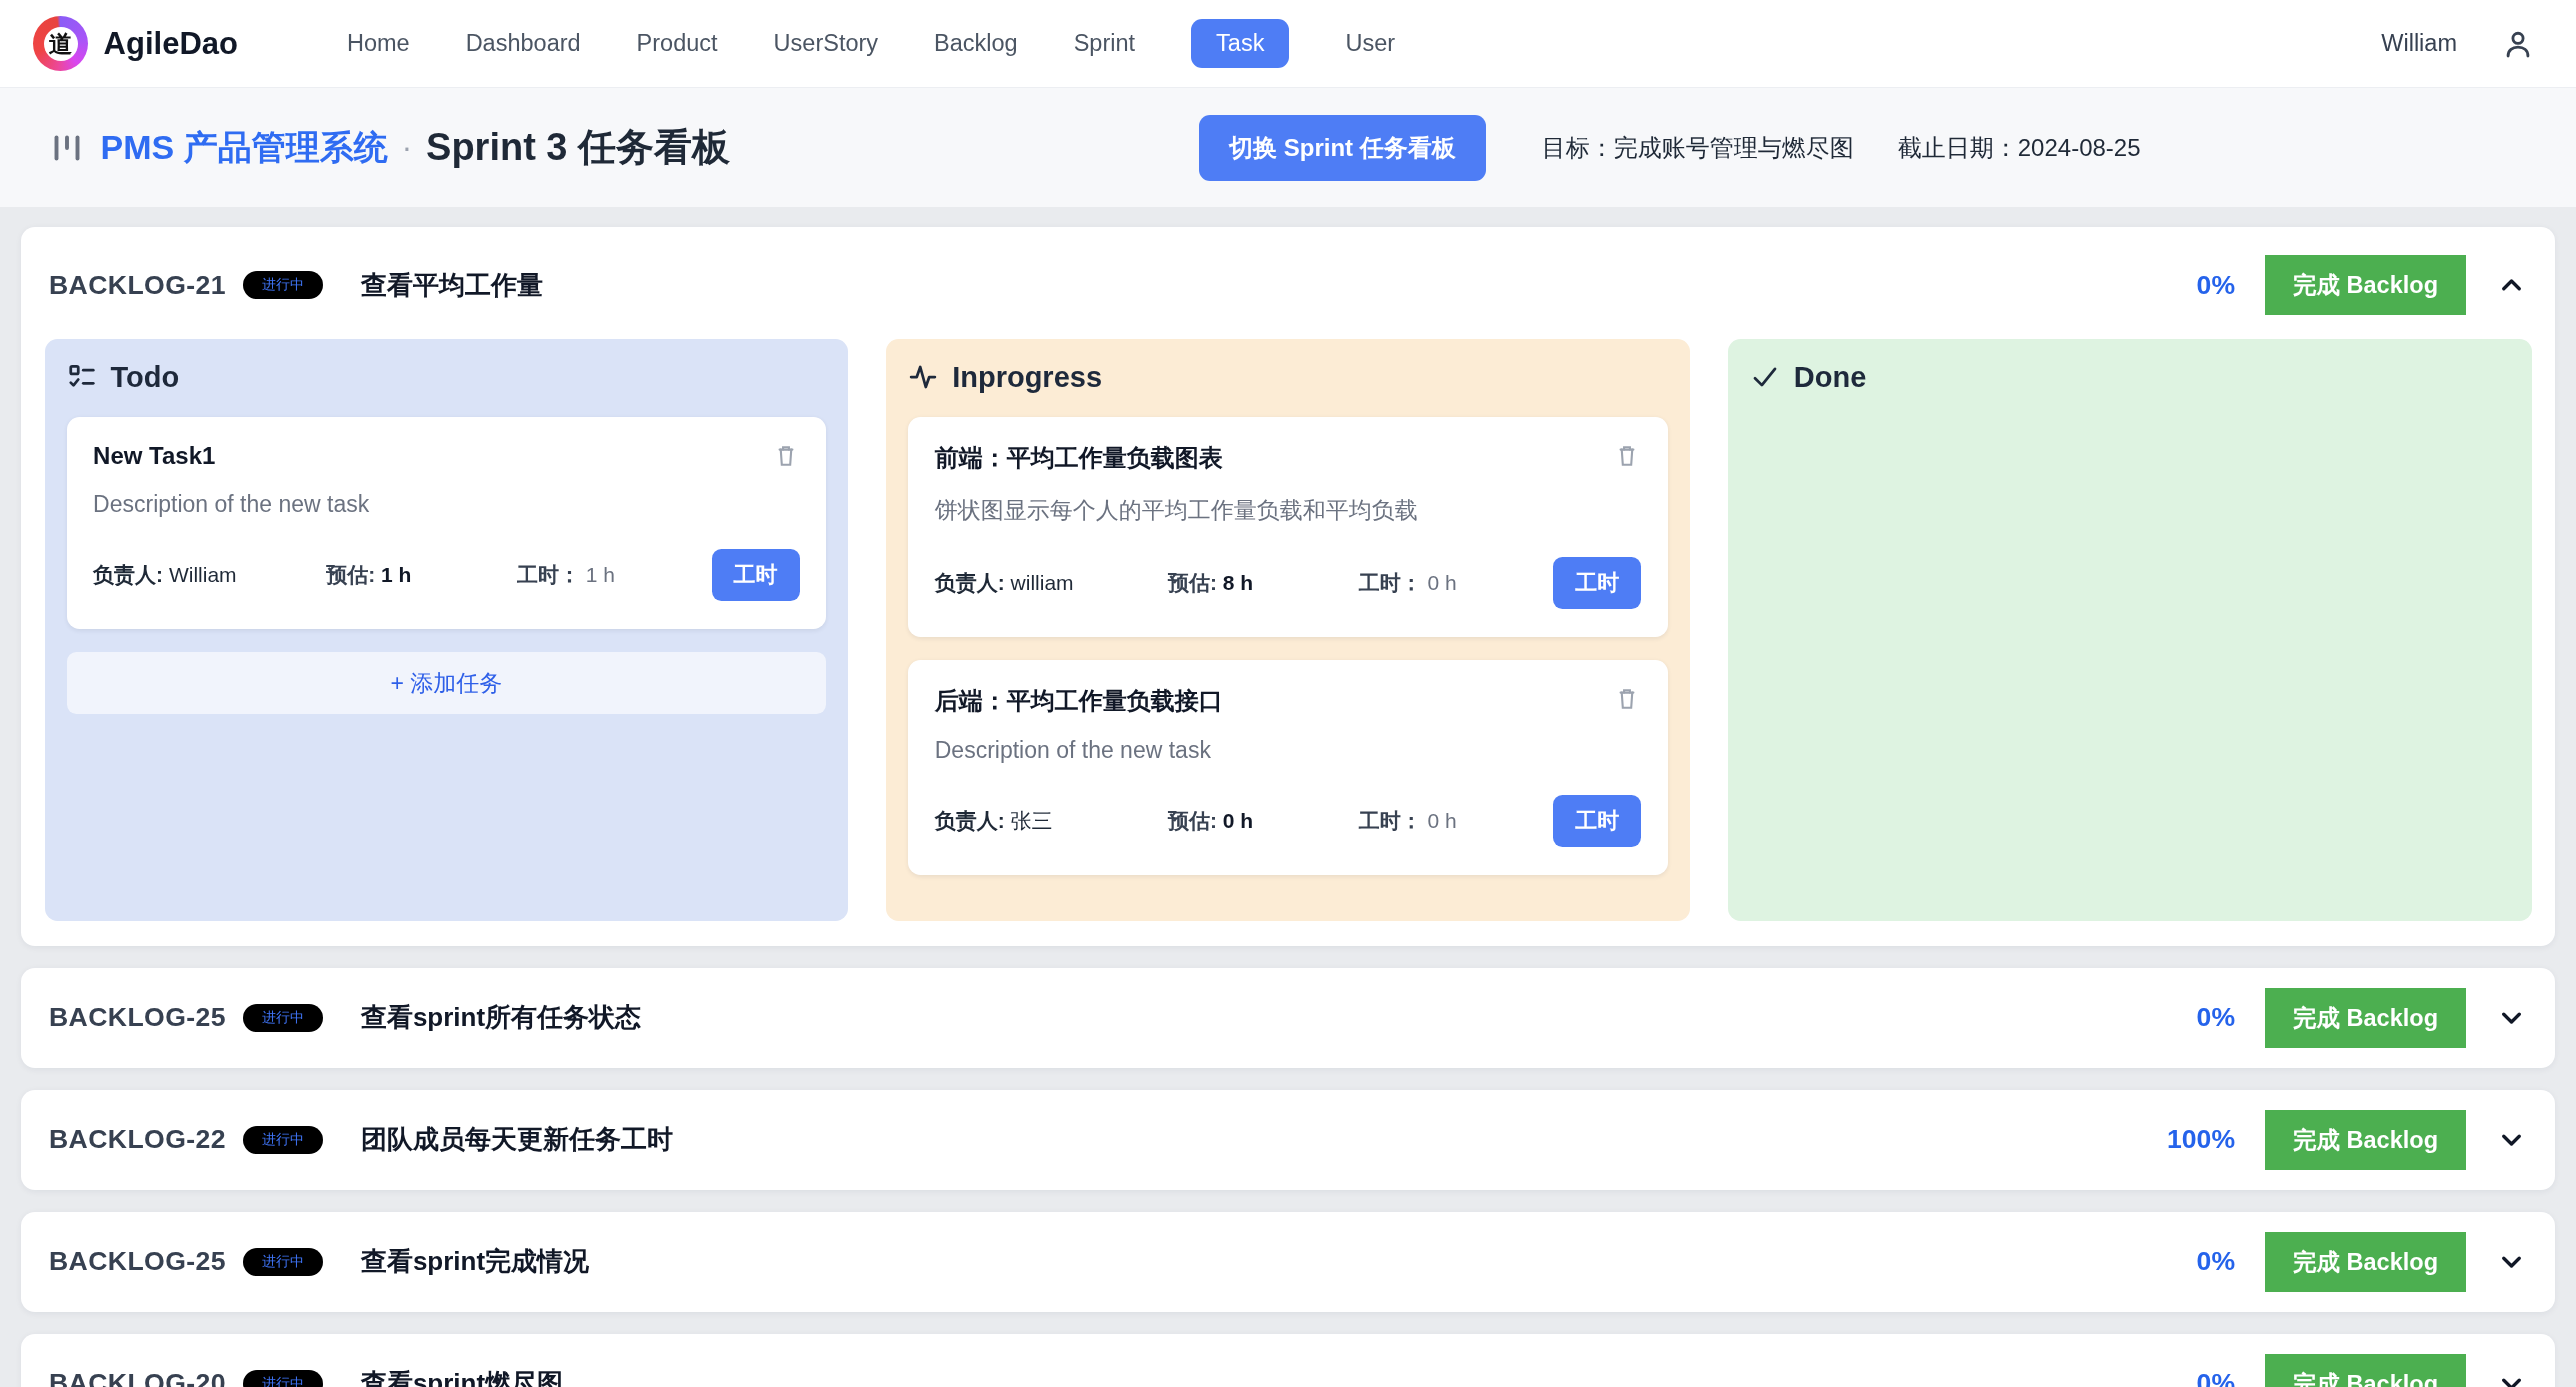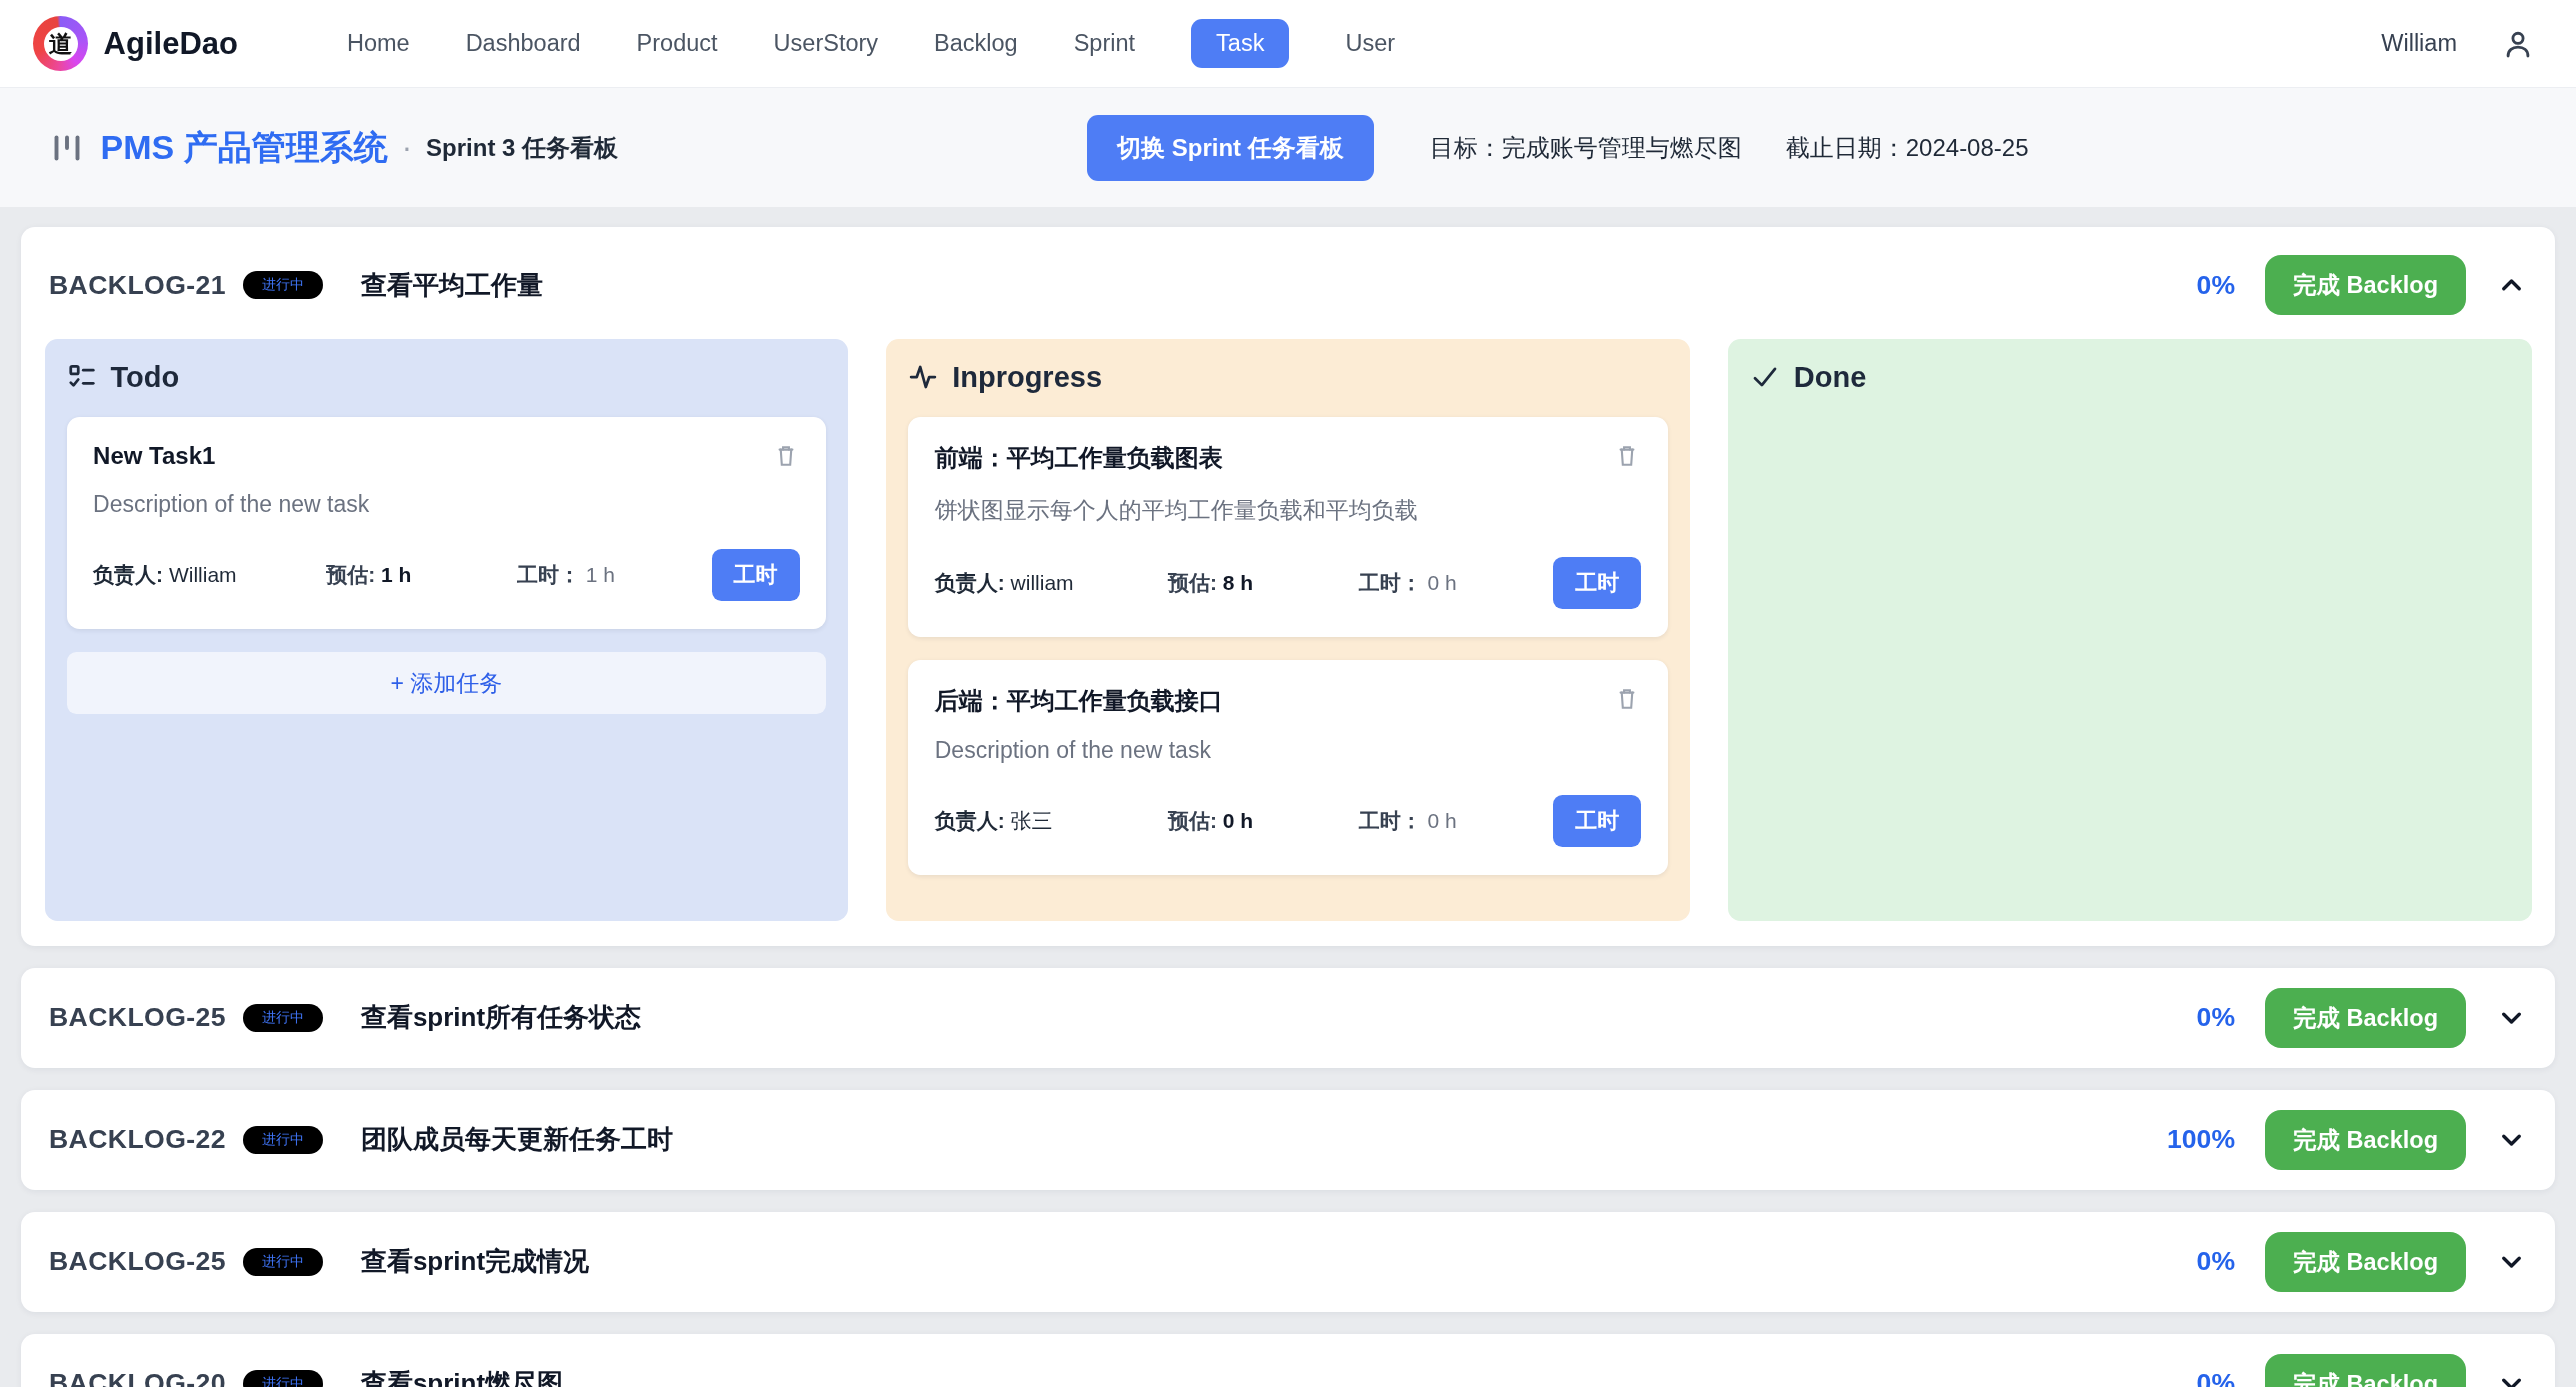--- a/index.html
+++ b/index.html
@@ -43,21 +43,21 @@
 
   
   .page-header {
     height: 119px; background: #f7f8fa;
     display: flex; align-items: center;
     padding: 0 49px;
   }
   .kanban-icon { color: #6b7280; }
   .project-title { font-size: 34px; font-weight: bold; color: #2f6cf2; margin-left: 15.6px; white-space: nowrap; }
   .title-dot { font-size: 31px; color: #9ca3af; margin: 0 14px; }
-  .board-title { font-size: 24px; font-weight: bold; color: #1f2937; white-space: nowrap; }
+  .board-title { font-size: 38px; font-weight: bold; color: #1f2937; white-space: nowrap; }
   .switch-btn {
     margin-left: 469px;
     background: #4e7df5; color: #fff; border: none;
     font-size: 24px; font-weight: bold;
     font-family: inherit;
     padding: 17px 30px; border-radius: 11px;
     cursor: pointer; white-space: nowrap;
   }
   .goal-text { font-size: 24px; color: #1f2937; margin-left: 56px; white-space: nowrap; }
   .deadline-text { font-size: 24px; color: #1f2937; margin-left: 44px; white-space: nowrap; }
@@ -90,21 +90,21 @@
     font-size: 14px; padding: 5px 19px;
     border-radius: 781px; white-space: nowrap;
   }
   .backlog-title { margin-left: 38px; font-size: 26px; font-weight: bold; color: #111827; white-space: nowrap; }
   .backlog-right { margin-left: auto; display: flex; align-items: center; gap: 30px; }
   .progress-pct { font-size: 26.6px; font-weight: bold; color: #2563eb; }
   .complete-btn {
     background: #4caf50; color: #fff; border: none;
     font-family: inherit;
     font-size: 23.5px; font-weight: bold;
-    padding: 14px 28px; border-radius: 16px;
+    padding: 14px 28px; border-radius: 0;
     cursor: pointer; white-space: nowrap;
   }
   .chevron { color: #111827; cursor: pointer; display: inline-flex; }
 
   
   .kanban {
     display: grid; grid-template-columns: 1fr 1fr 1fr; gap: 38px;
     padding: 0 23.5px 25px 23.5px;
   }
   .kcol { border-radius: 12.5px; padding: 22px; min-height: 547px; }

